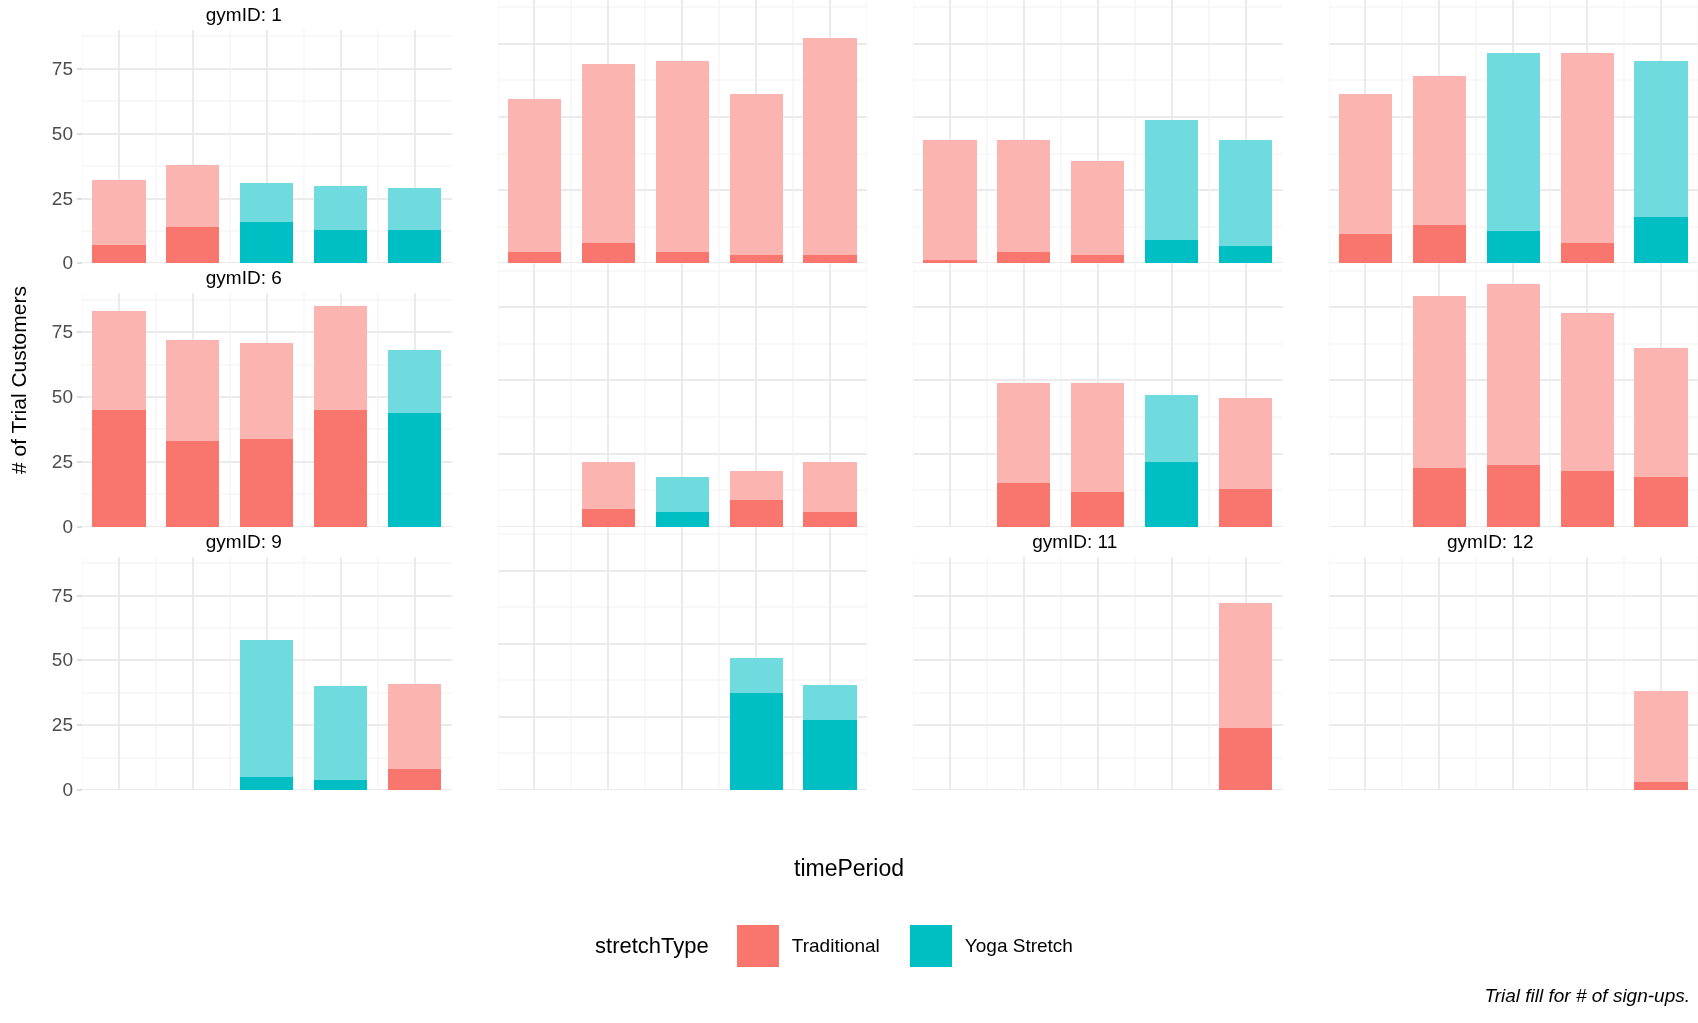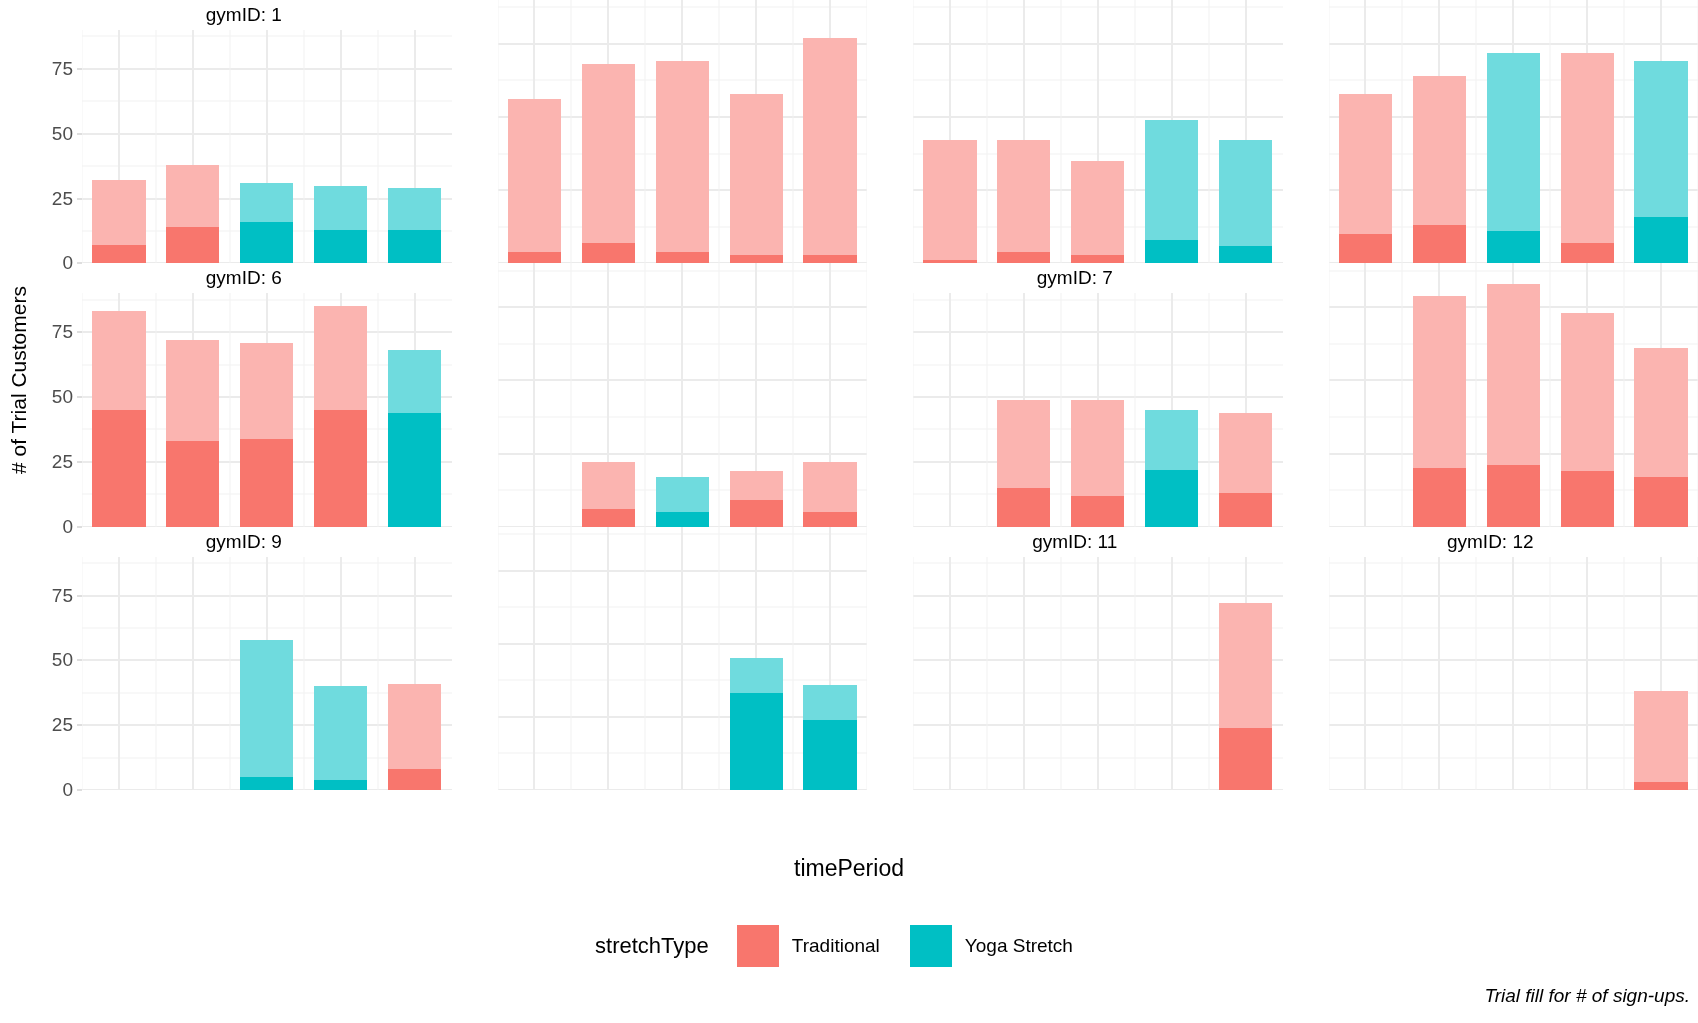--- a/index.html
+++ b/index.html
@@ -554,21 +554,20 @@
                 <div class="bar" title="gymID: 6 · timePeriod 5 · Traditional · trial: 22 · sign-ups: 5" style="height: 24.4444%;">
                   <div class="seg-light" style="background: rgb(251, 180, 176); top: 0px; bottom: 0px;"></div>
                   <div class="seg-dark" style="background: rgb(248, 118, 109); height: 22.7273%;"></div>
                 </div>
               </div>
             </div>
           </div>
         </div>
       </div>
       <div class="facet">
-        <div class="facet-strip">gymID: 7</div>
         <div class="facet-body">
           <div class="axis-col empty"></div>
           <div class="panel">
             <div class="grid-major" style="top: 100%;"></div>
             <div class="grid-major" style="top: 72.2222%;"></div>
             <div class="grid-major" style="top: 44.4444%;"></div>
             <div class="grid-major" style="top: 16.6667%;"></div>
             <div class="grid-minor" style="top: 86.1111%;"></div>
             <div class="grid-minor" style="top: 58.3333%;"></div>
             <div class="grid-minor" style="top: 30.5556%;"></div>

